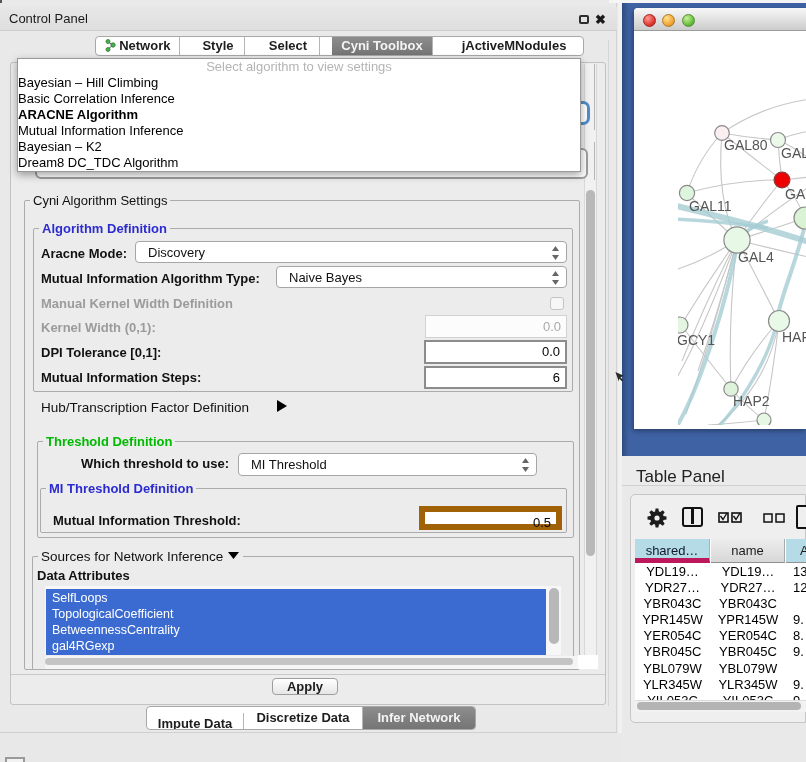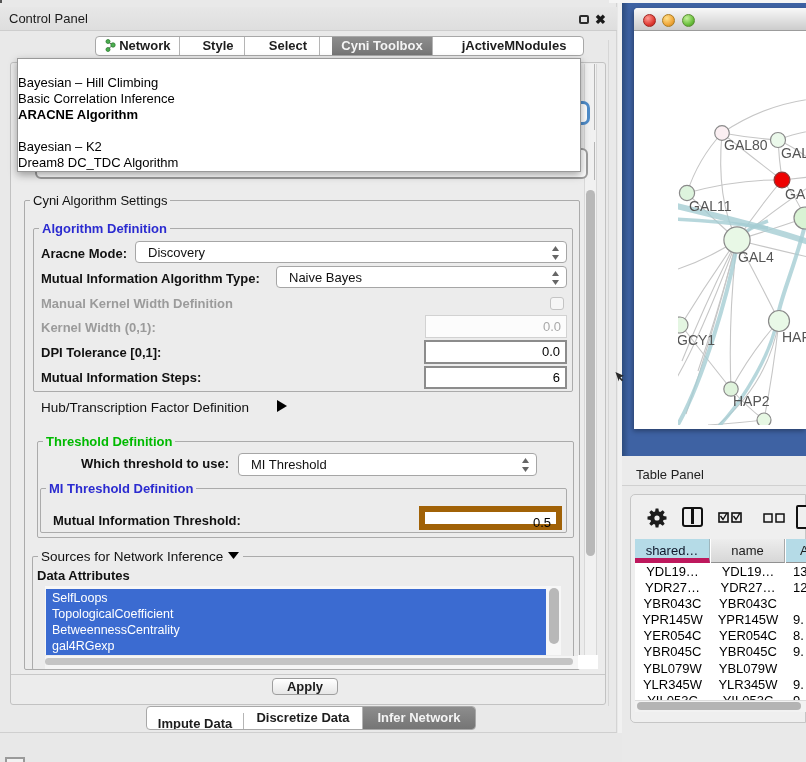--- a/index.html
+++ b/index.html
@@ -44,21 +44,21 @@
 
 #topstrip { left:609px; top:0; width:197px; height:3px; background:#f5f5f5; }
 #gapstrip { left:618px; top:0; width:4px; height:733px; background:#f1f1f1; }
 #desk { left:622px; top:3px; width:184px; height:453px; background:linear-gradient(90deg,#2d4c7e 0,#3e62a3 7px,#3e62a3 100%); }
 #netwin { left:634px; top:8px; width:172px; height:421px; background:#fff; border-radius:4px 0 0 0; box-shadow:-1px 2px 5px rgba(0,0,0,.35); }
 #nettitle { left:0; top:0; width:172px; height:23px; background:linear-gradient(#f8f8f8,#cccccc); border-bottom:1px solid #9c9c9c; border-radius:4px 0 0 0; }
 .tl { position:absolute; top:6px; width:13px; height:13px; border-radius:50%; }
 
 #tp { left:622px; top:456px; width:184px; height:306px; background:#e9e9e9; }
 #tphead { left:0; top:0; width:184px; height:30px; background:#ebebeb; border-bottom:1px solid #d0d0d0; }
-#tphead .t { position:absolute; left:14px; top:11px; font-size:13px; color:#222; }
+#tphead .t { position:absolute; left:14px; top:11px; font-size:17px; color:#222; }
 #tpbox { left:8px; top:38px; width:176px; height:229px; background:#efefef; border:1px solid #c6c6c6; border-radius:5px 0 0 5px; }
 </style></head>
 <body>
 
 <div class="abs" id="cpwin"></div>
 <div class="abs" id="ticktl"></div>
 <div class="abs" id="cptitle">
     <div class="t">Control Panel</div>
   </div>
 <div class="abs" id="btnfloat"></div>
@@ -171,23 +171,25 @@
 <div class="abs" style="left:578px; top:655px; width:20px; height:14px; background:#fff;"></div>
 
 <div class="abs vtrack" style="left:584px; top:64px; width:13px; height:591px;"></div>
 <div class="abs thumb" style="left:586px; top:190px; width:9px; height:366px;"></div>
 
 <div class="abs" style="left:11px; top:674px; width:594px; height:1px; background:#c8c8c8;"></div>
 <div class="abs" style="left:272px; top:678px; width:66px; height:17px; background:linear-gradient(#ffffff,#e6e6e6); border:1px solid #9e9e9e; border-radius:4px; text-align:center; font-size:13px; font-weight:bold; color:#1c1c1c; line-height:15px;">Apply</div>
 </div>
 
 <div class="abs" id="popup">
+  <div class="ph">Select algorithm to view settings</div>
   <div class="it" style="top:16px;">Bayesian – Hill Climbing</div>
   <div class="it" style="top:32px;">Basic Correlation Inference</div>
   <div class="it" style="top:48px; font-weight:bold;">ARACNE Algorithm</div>
+  <div class="it" style="top:64px;">Mutual Information Inference</div>
   <div class="it" style="top:80px;">Bayesian – K2</div>
   <div class="it" style="top:96px;">Dream8 DC_TDC Algorithm</div>
 </div>
 
 <div class="abs seg" id="bottabs">
   <div class="s" style="width:97px;margin-top:6px;">Impute Data</div>
   <div class="s" style="width:119px;">Discretize Data</div>
   <div class="s sel" style="width:112px;">Infer Network</div>
 </div>
 

